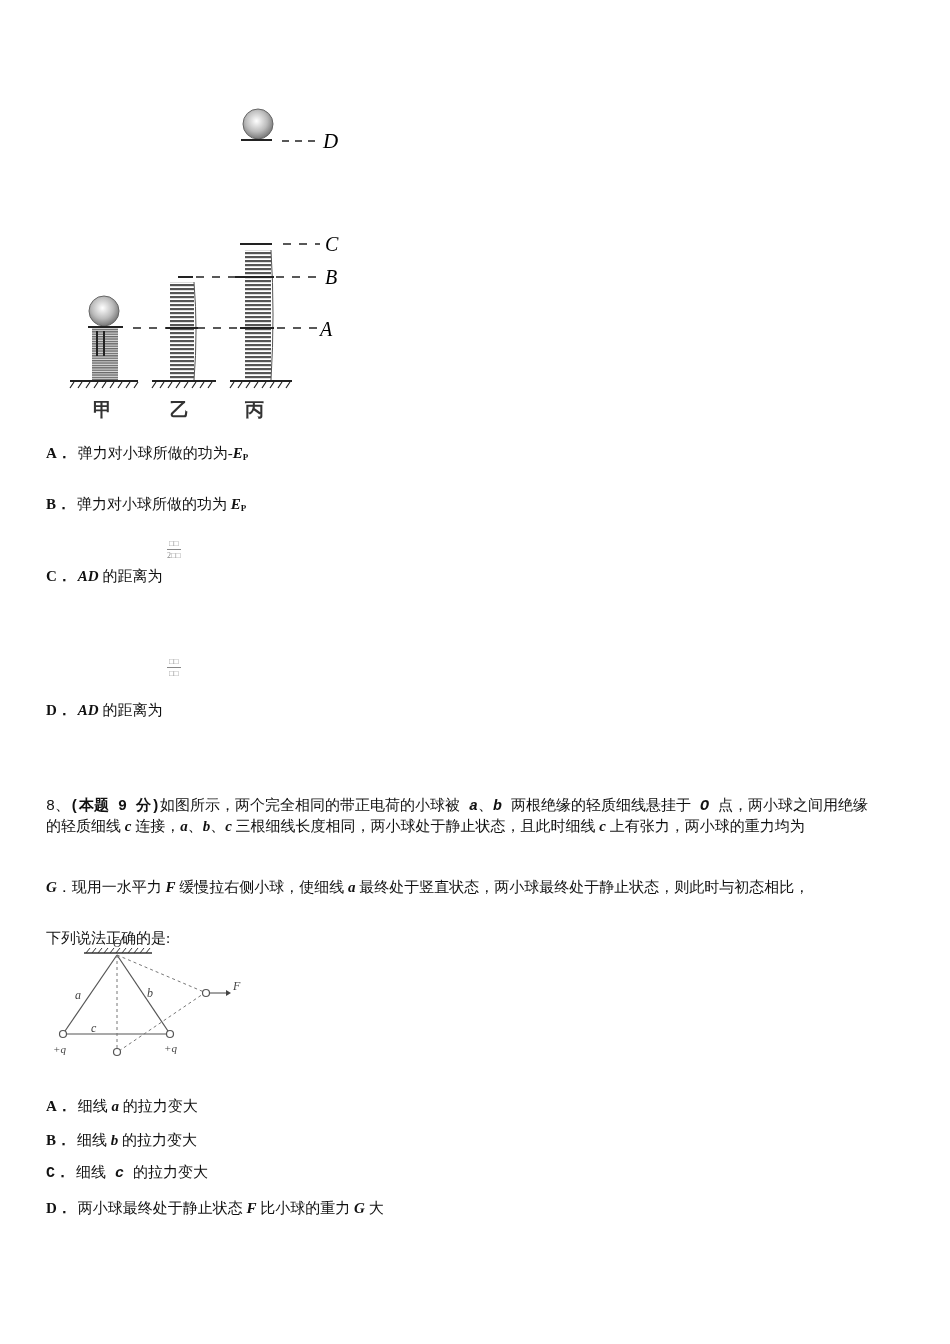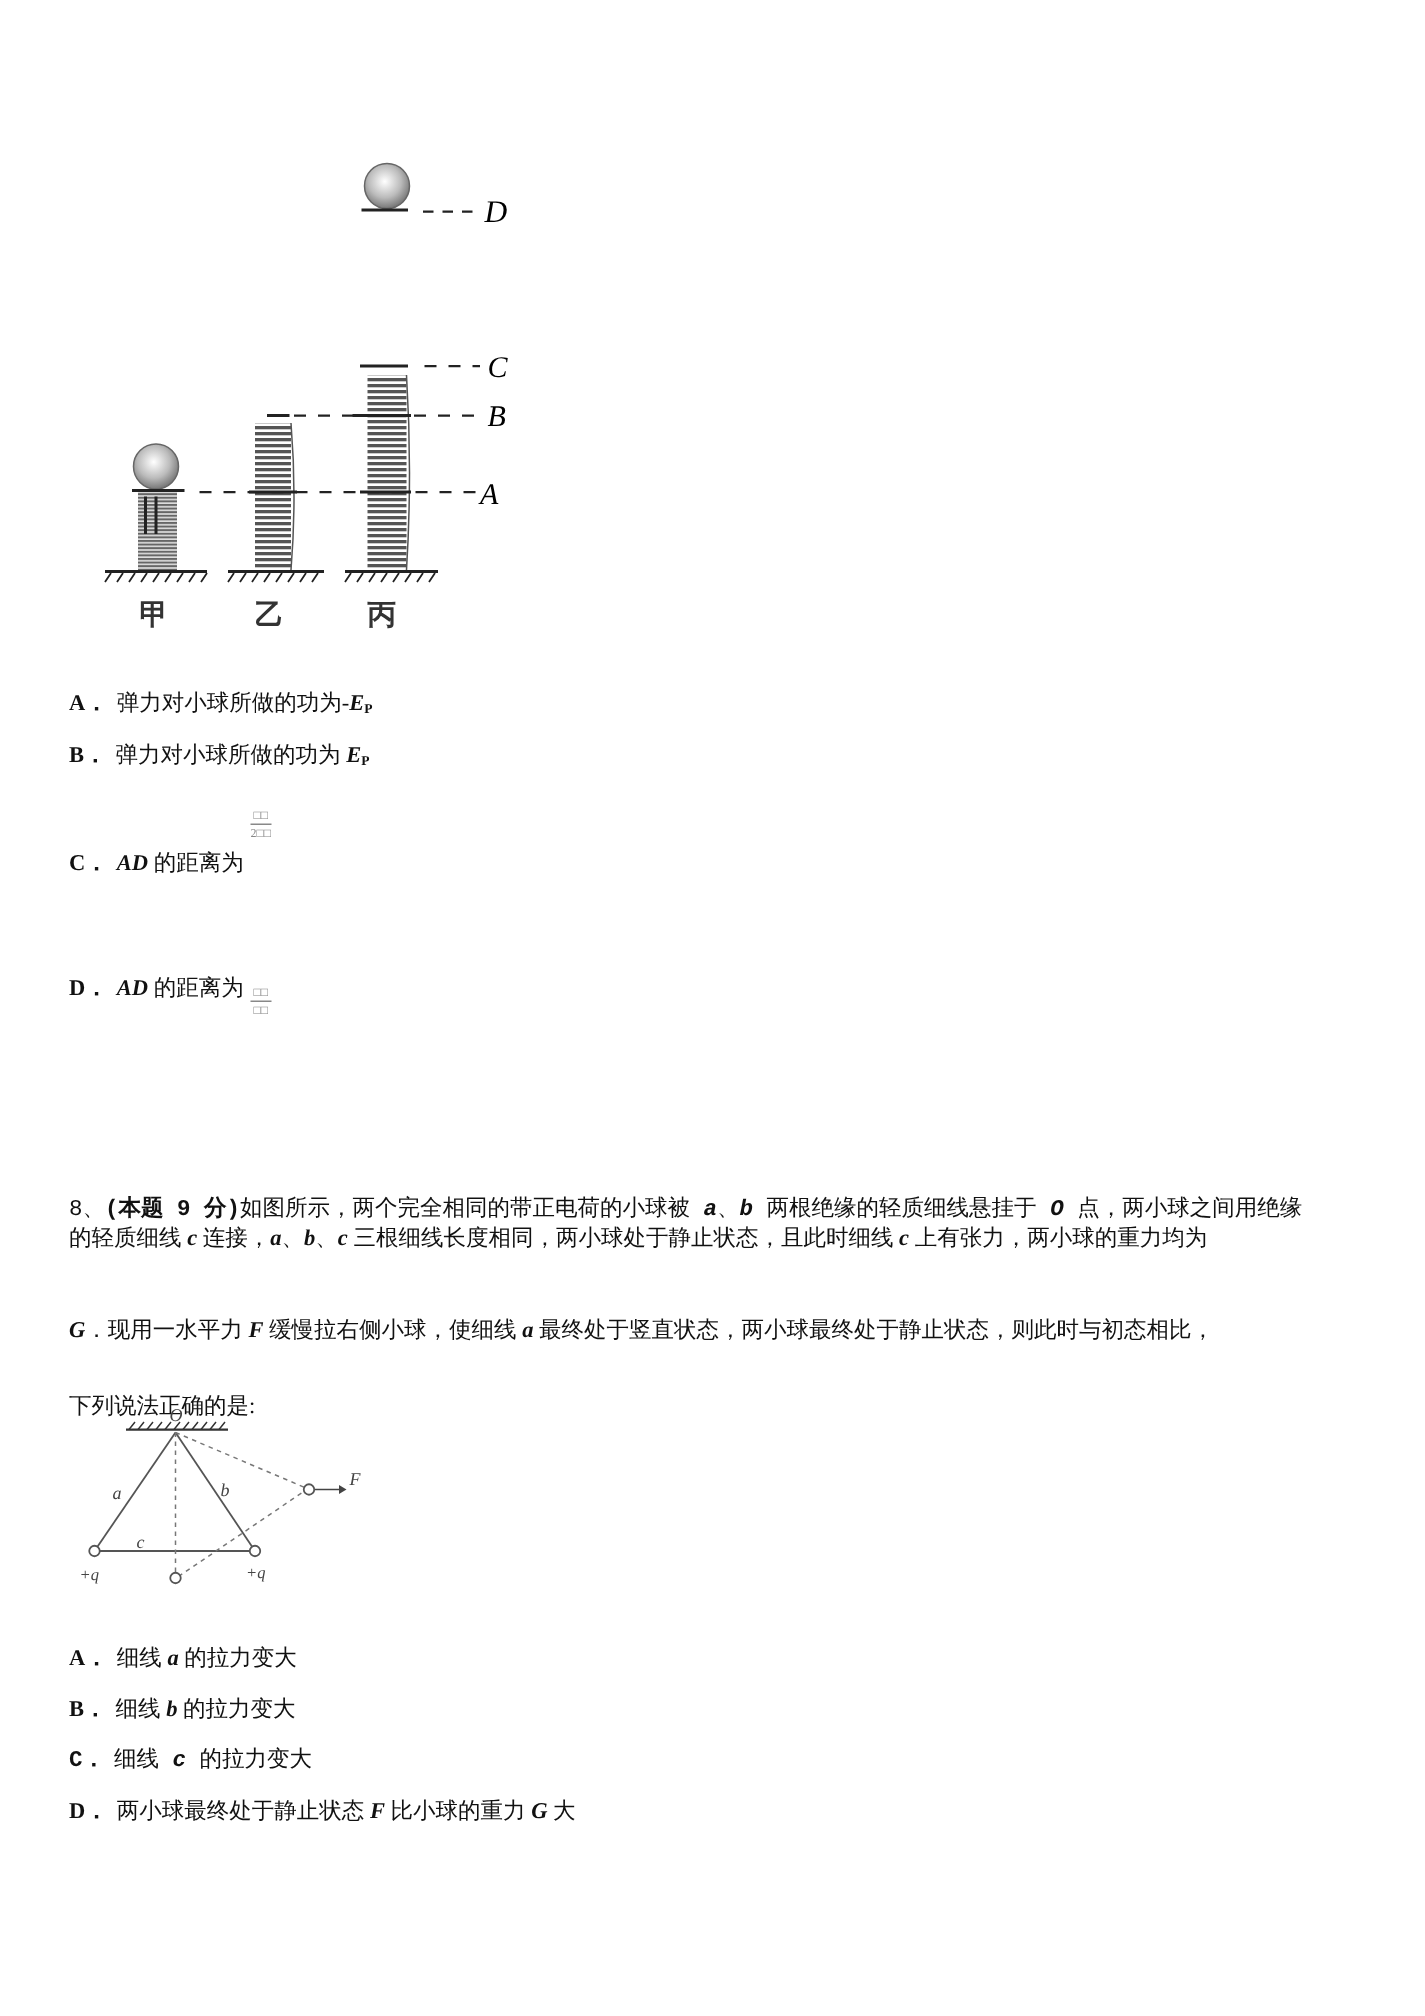--- a/index.html
+++ b/index.html
@@ -86,34 +86,34 @@
   </g>
   <text x="325" y="251" font-size="20" font-style="italic">C</text>
   <text x="325" y="284" font-size="20" font-style="italic">B</text>
   <text x="320" y="336" font-size="20" font-style="italic">A</text>
 
   <text x="93" y="416" font-size="19" font-weight="bold" fill="#333">甲</text>
   <text x="170" y="416" font-size="19" font-weight="bold" fill="#333">乙</text>
   <text x="245" y="416" font-size="19" font-weight="bold" fill="#333">丙</text>
 </svg>
 
-<div class="opt" style="top:459px;">
+<div class="opt" style="top:443px;">
   <span class="lbl">A．</span><span>弹力对小球所做的功为-</span><span class="it">E</span><span class="sub">P</span>
 </div>
 <div class="opt" style="top:494px;">
   <span class="lbl">B．</span><span>弹力对小球所做的功为 </span><span class="it">E</span><span class="sub">P</span>
 </div>
 <div class="opt" style="top:566px;">
   <span class="lbl">C．</span><span class="it">AD</span><span> 的距离为</span>
 </div>
 <div class="frac" style="left:167px;top:539px;">
   <div class="num">□□</div>
   <div class="den">2□□</div>
 </div>
-<div class="opt" style="top:649px;">
+<div class="opt" style="top:700px;">
   <span class="lbl">D．</span><span class="it">AD</span><span> 的距离为</span>
 </div>
 <div class="frac" style="left:167px;top:657px;">
   <div class="num">□□</div>
   <div class="den">□□</div>
 </div>
 
 <div class="para" style="top:797px;font-family:Liberation Mono, monospace;"><span>8、</span><span style="font-weight: bold;">(本题 9 分)</span><span>如图所示，两个完全相同的带正电荷的小球被 </span><span class="it">a</span><span>、</span><span class="it">b</span><span> 两根绝缘的轻质细线悬挂于 </span><span class="it">O</span><span> 点，两小球之间用绝缘</span></div>
 <div class="para" style="top:816px;font-family:Liberation Serif, serif;"><span>的轻质细线 </span><span class="it">c</span><span> 连接，</span><span class="it">a</span><span>、</span><span class="it">b</span><span>、</span><span class="it">c</span><span> 三根细线长度相同，两小球处于静止状态，且此时细线 </span><span class="it">c</span><span> 上有张力，两小球的重力均为</span></div>
 <div class="para" style="top:853px;margin-top:24px;"><span class="it">G</span><span>．现用一水平力 </span><span class="it">F</span><span> 缓慢拉右侧小球，使细线 </span><span class="it">a</span><span> 最终处于竖直状态，两小球最终处于静止状态，则此时与初态相比，</span></div>

